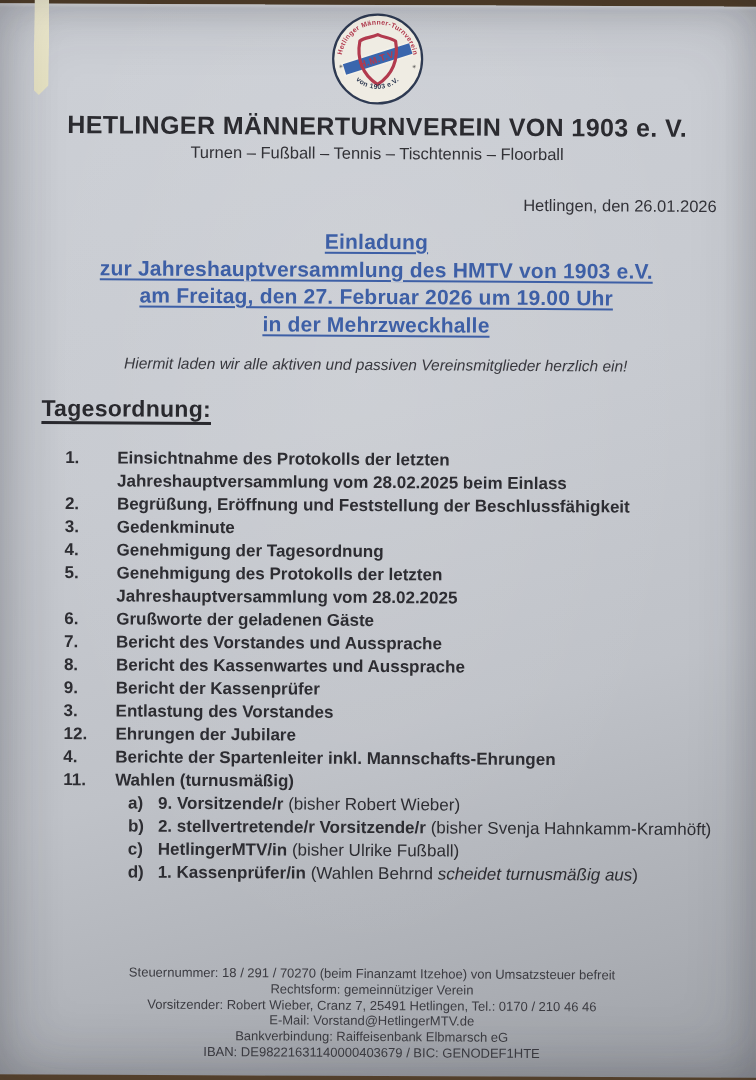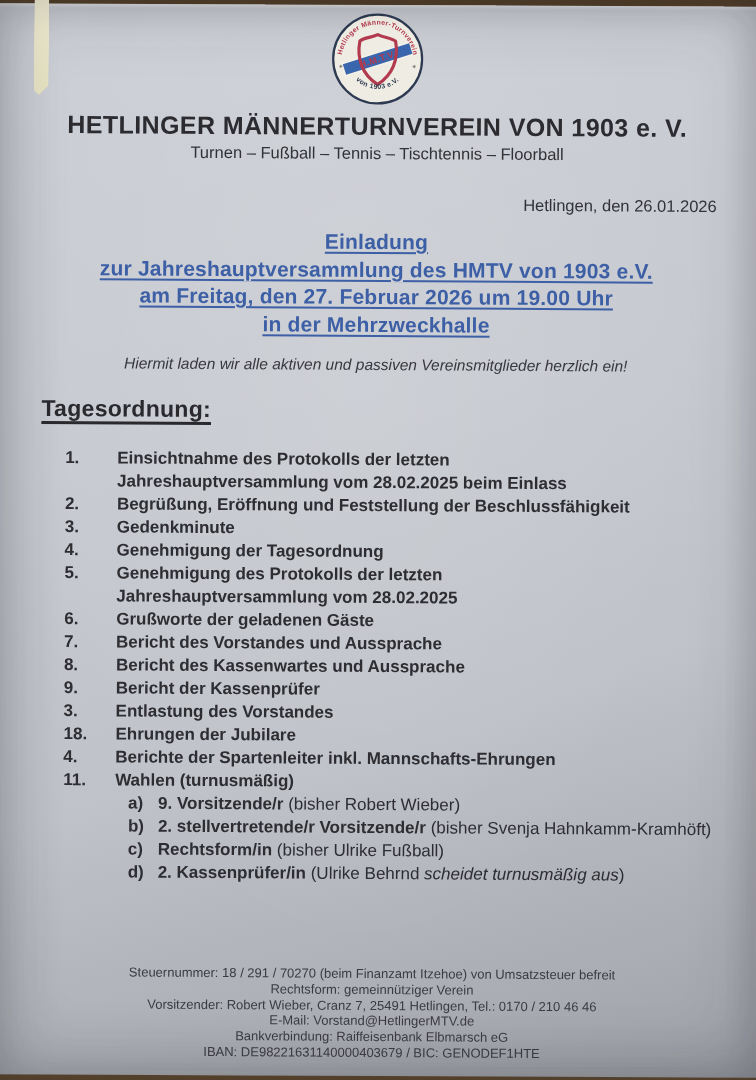--- a/index.html
+++ b/index.html
@@ -159,21 +159,21 @@
     </div>
     <div class="agrow">
       <span class="num">9.</span>
       <span class="txt">Bericht der Kassenprüfer</span>
     </div>
     <div class="agrow">
       <span class="num">3.</span>
       <span class="txt">Entlastung des Vorstandes</span>
     </div>
     <div class="agrow">
-      <span class="num">18.</span>
+      <span class="num">12.</span>
       <span class="txt">Ehrungen der Jubilare</span>
     </div>
     <div class="agrow">
       <span class="num">4.</span>
       <span class="txt">Berichte der Spartenleiter inkl. Mannschafts-Ehrungen</span>
     </div>
     <div class="agrow">
       <span class="num">11.</span>
       <span class="txt">Wahlen (turnusmäßig)</span>
     </div>
@@ -182,25 +182,25 @@
       <div class="subrow">
         <span class="letter">a)</span>
         <span class="stxt"><span>9. Vorsitzende/r</span><span class="sn">(bisher Robert Wieber)</span></span>
       </div>
       <div class="subrow">
         <span class="letter">b)</span>
         <span class="stxt"><span>2. stellvertretende/r Vorsitzende/r</span><span class="sn">(bisher Svenja Hahnkamm-Kramhöft)</span></span>
       </div>
       <div class="subrow">
         <span class="letter">c)</span>
-        <span class="stxt"><span>Rechtsform/in</span><span class="sn">(bisher Ulrike Fußball)</span></span>
+        <span class="stxt"><span>HetlingerMTV/in</span><span class="sn">(bisher Ulrike Fußball)</span></span>
       </div>
       <div class="subrow">
         <span class="letter">d)</span>
-        <span class="stxt"><span>2. Kassenprüfer/in</span><span class="sn">(Ulrike Behrnd</span><span class="si"> scheidet turnusmäßig aus</span><span class="sp">)</span></span>
+        <span class="stxt"><span>1. Kassenprüfer/in</span><span class="sn">(Wahlen Behrnd</span><span class="si"> scheidet turnusmäßig aus</span><span class="sp">)</span></span>
       </div>
     </div>
   </div>
 
   <div class="footer">
     <div>Steuernummer: 18 / 291 / 70270 (beim Finanzamt Itzehoe) von Umsatzsteuer befreit</div>
     <div>Rechtsform: gemeinnütziger Verein</div>
     <div>Vorsitzender: Robert Wieber, Cranz 7, 25491 Hetlingen, Tel.: 0170 / 210 46 46</div>
     <div>E-Mail: Vorstand@HetlingerMTV.de</div>
     <div>Bankverbindung: Raiffeisenbank Elbmarsch eG</div>

